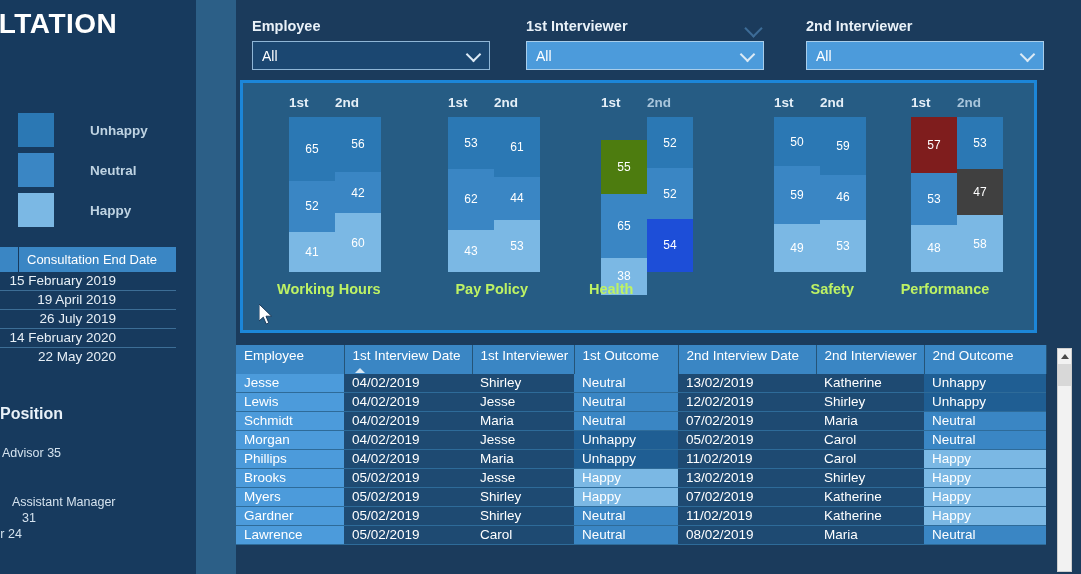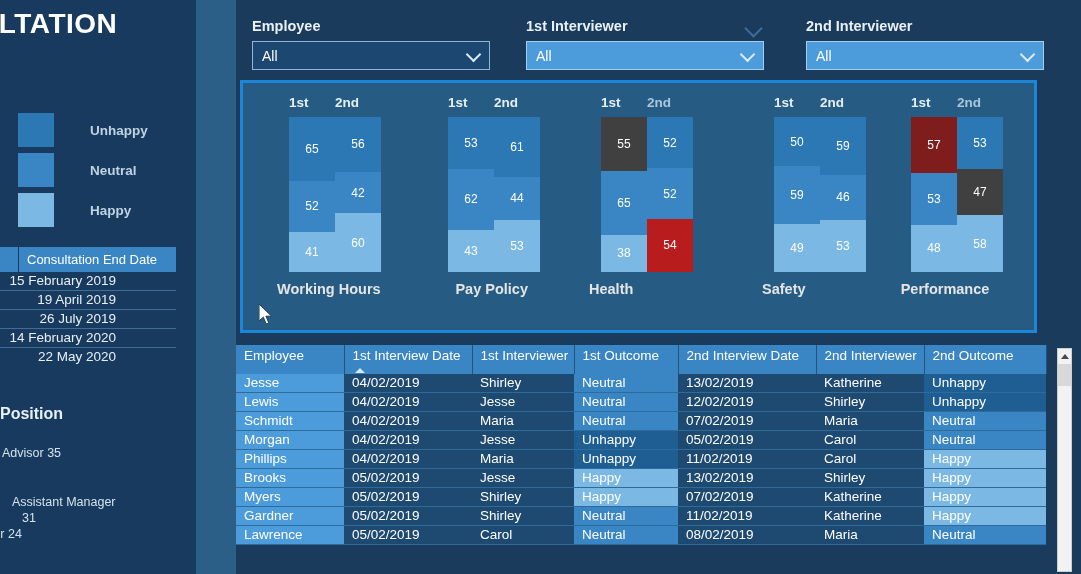--- a/index.html
+++ b/index.html
@@ -103,21 +103,21 @@
   .col { position: absolute; top: 0; width: 46px; height: 155px; }
   .col.c1 { left: 0; }
   .col.c2 { left: 46px; }
   .seg {
     position: relative; width: 100%;
     display: flex; align-items: center; justify-content: center;
   }
   .seg span { font-size: 12px; color: #FFFFFF; }
   .cluster-label {
     position: absolute; top: 186px; left: 0;
-    font-size: 14.5px; font-weight: bold; color: #e5e5e5; white-space: nowrap;
+    font-size: 14.5px; font-weight: bold; color: #bef264; white-space: nowrap;
   }
 
   
   #cursor { position: absolute; left: 259px; top: 304px; width: 16px; height: 22px; }
 
   
   #table-wrap {
     position: absolute; left: 236px; top: 345px;
     width: 845px; height: 229px; overflow: hidden;
   }
@@ -308,38 +308,38 @@
         </div>
         <div class="cluster-label" style="width: 92px; text-align: right; left: -12px;">Pay Policy</div>
       </div>
       <div class="cluster" style="left: 358px;">
         <div class="cluster-heads">
           <div class="ch h1">1st</div>
           <div class="ch h2 dim">2nd</div>
         </div>
         <div class="bars">
           <div class="col c1">
-            <div class="seg" style="height: 34.8101%; background: #404040;">
+            <div class="seg" style="height: 34.8101%; background: #4d7c0f; margin-top: 23px;">
               <span>55</span>
             </div>
             <div class="seg" style="height: 41.1392%; background: rgb(58, 134, 196);">
               <span>65</span>
             </div>
             <div class="seg" style="height: 24.0506%; background: rgb(123, 184, 228);">
               <span>38</span>
             </div>
           </div>
           <div class="col c2">
             <div class="seg" style="height: 32.9114%; background: rgb(43, 120, 180);">
               <span>52</span>
             </div>
             <div class="seg" style="height: 32.9114%; background: rgb(58, 134, 196);">
               <span>52</span>
             </div>
-            <div class="seg" style="height: 34.1772%; background: #b91c1c;">
+            <div class="seg" style="height: 34.1772%; background: #1d4ed8;">
               <span>54</span>
             </div>
           </div>
         </div>
         <div class="cluster-label" style="width: 92px; left: -12px;">Health</div>
       </div>
       <div class="cluster" style="left: 531px;">
         <div class="cluster-heads">
           <div class="ch h1">1st</div>
           <div class="ch h2">2nd</div>
@@ -361,21 +361,21 @@
               <span>59</span>
             </div>
             <div class="seg" style="height: 29.1139%; background: rgb(58, 134, 196);">
               <span>46</span>
             </div>
             <div class="seg" style="height: 33.5443%; background: rgb(123, 184, 228);">
               <span>53</span>
             </div>
           </div>
         </div>
-        <div class="cluster-label" style="width: 92px; text-align: left; left: -12px;">Safety</div>
+        <div class="cluster-label" style="width: 92px; text-align: right; left: -12px;">Safety</div>
       </div>
       <div class="cluster" style="left: 668px;">
         <div class="cluster-heads">
           <div class="ch h1">1st</div>
           <div class="ch h2 dim">2nd</div>
         </div>
         <div class="bars">
           <div class="col c1">
             <div class="seg" style="height: 36.0759%; background: #7f1d1d;">
               <span>57</span>

